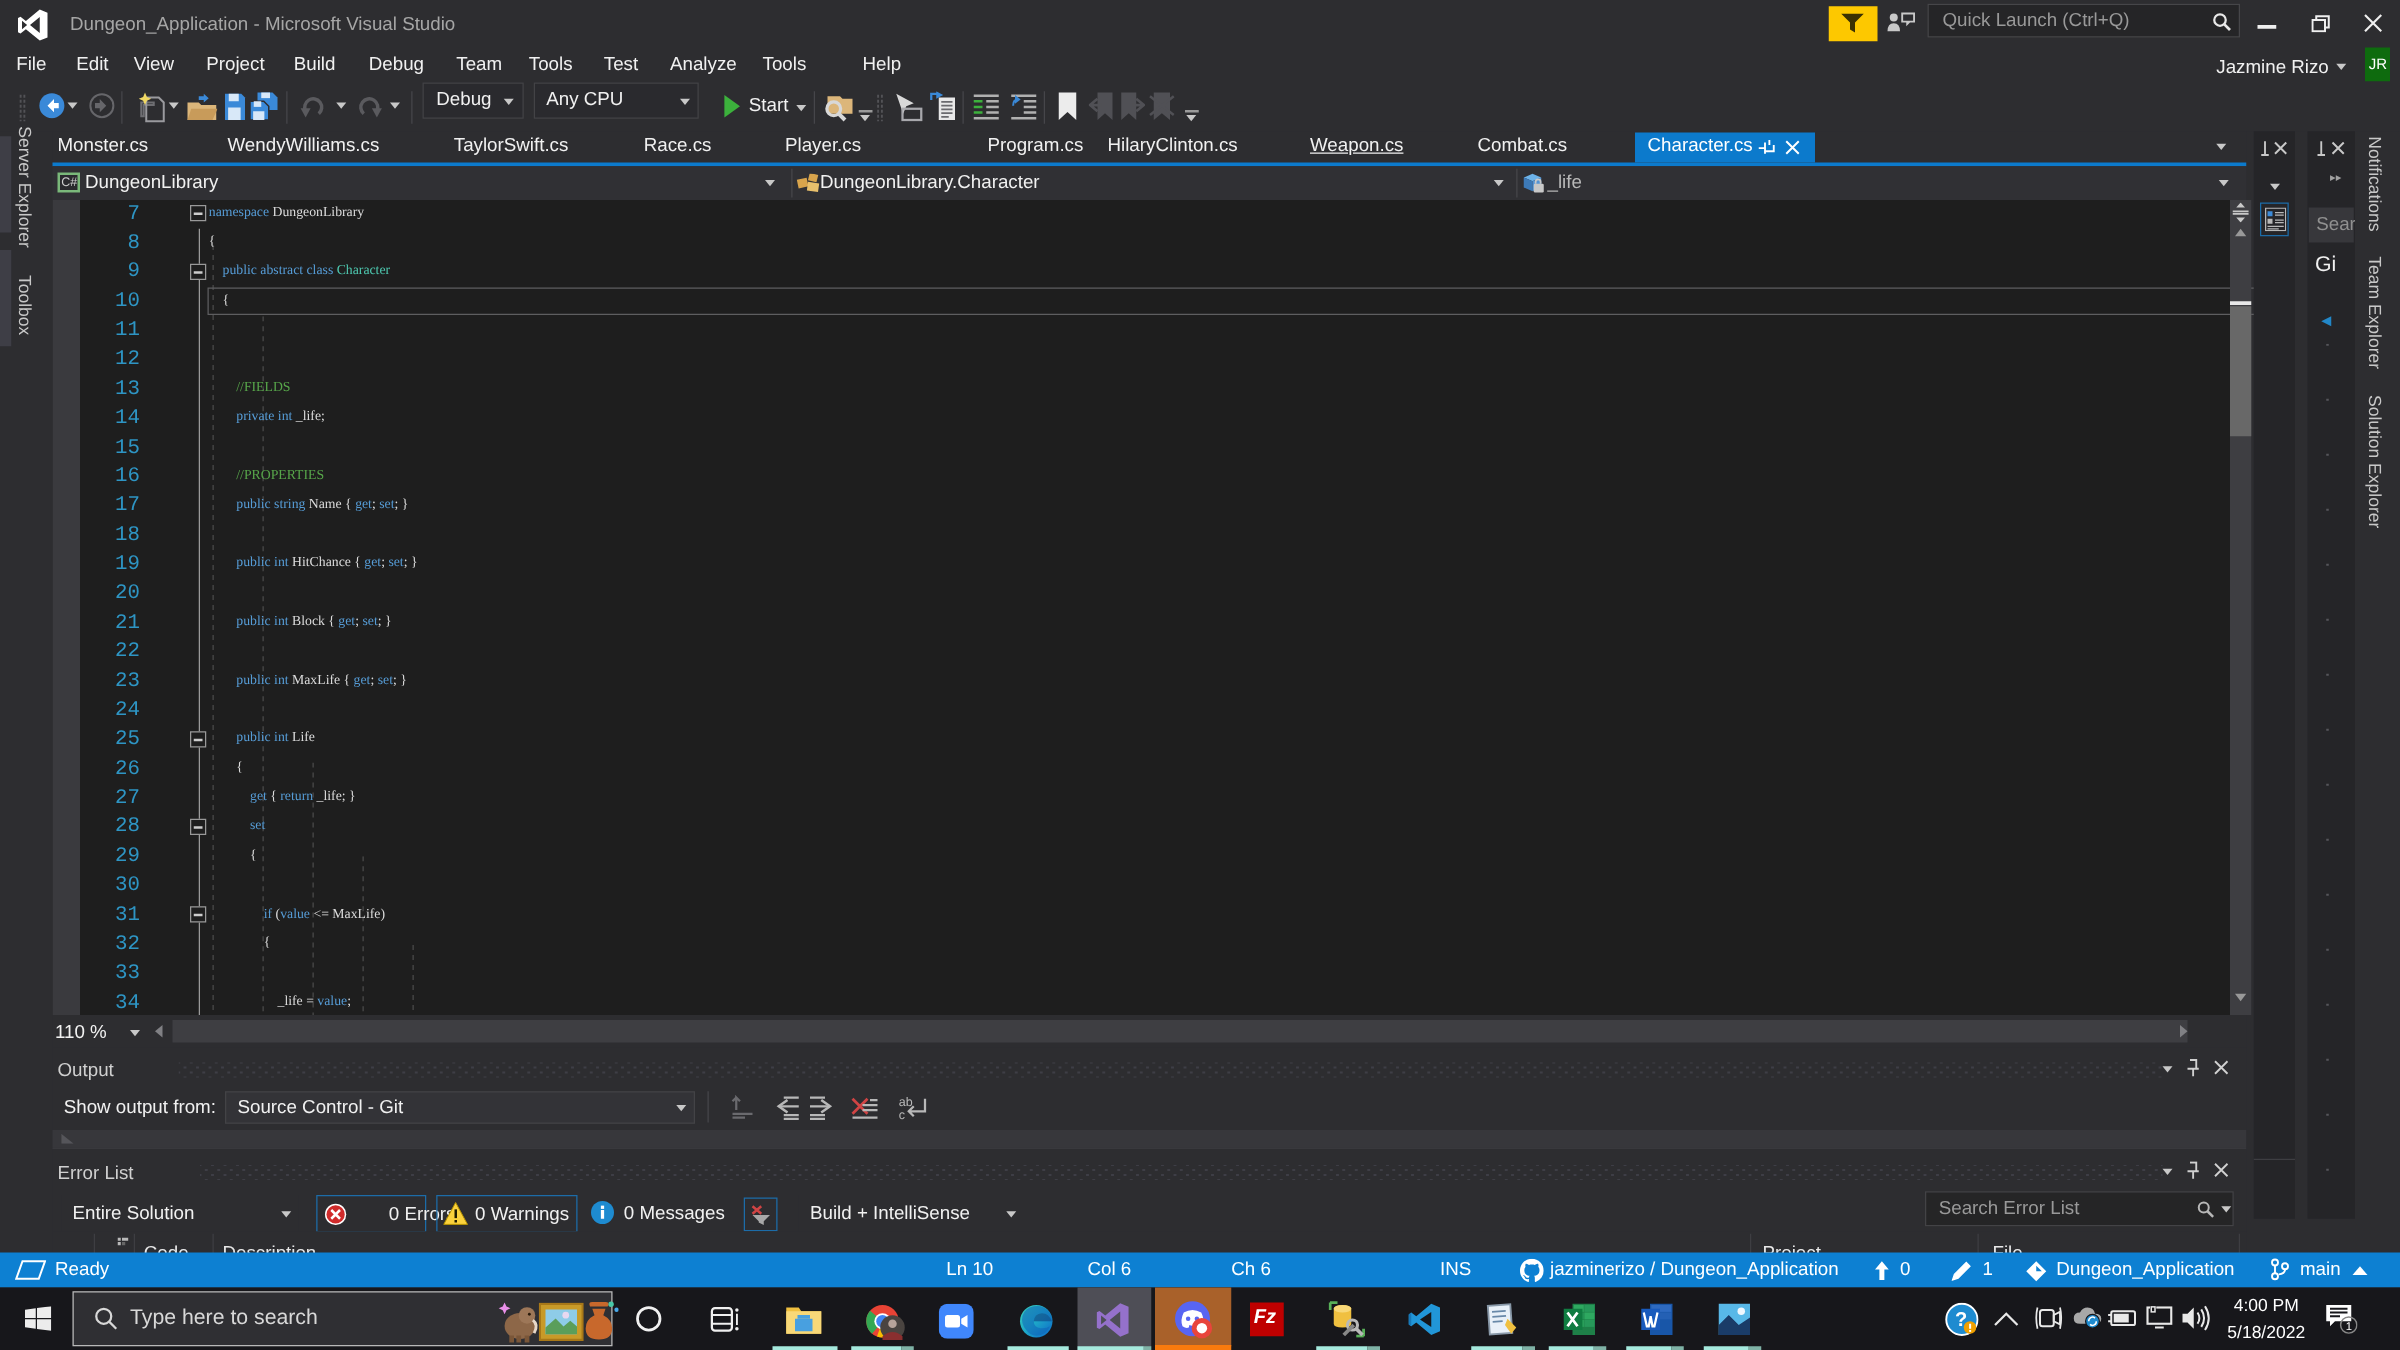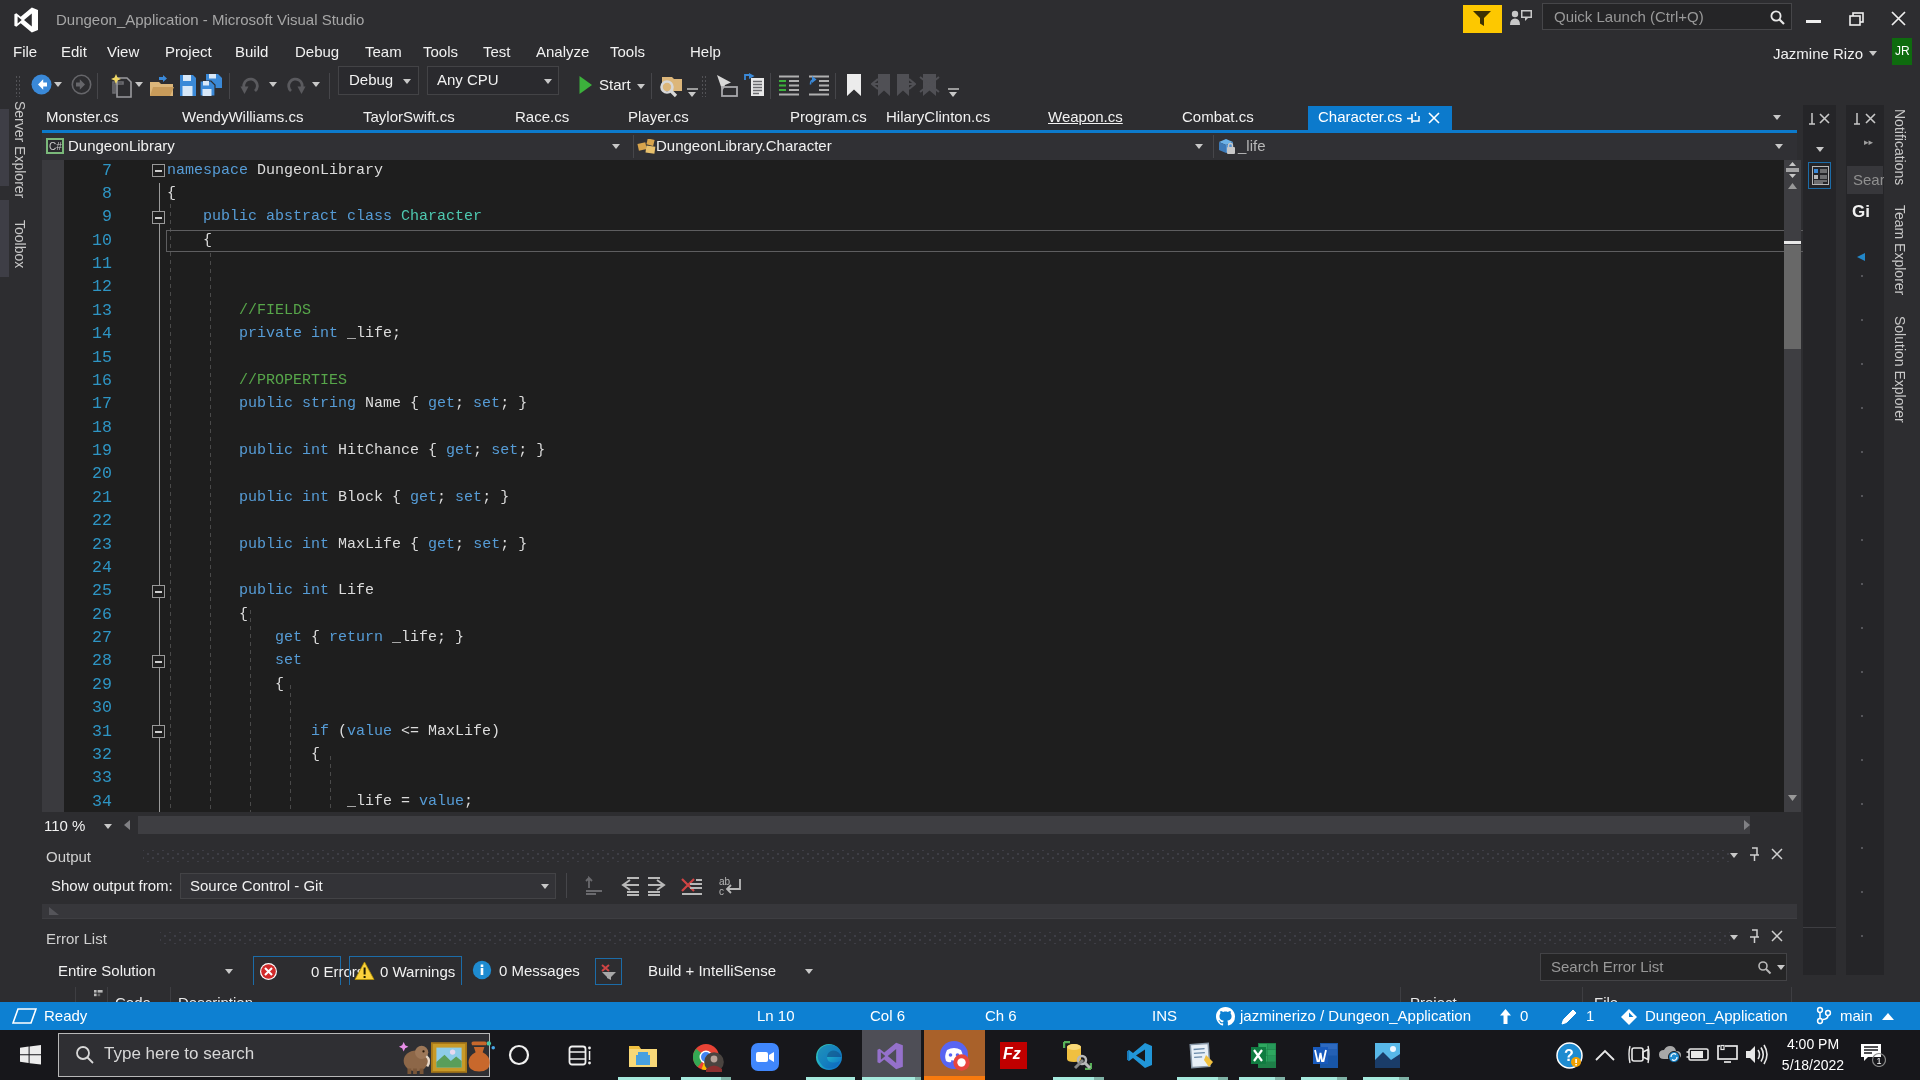--- a/index.html
+++ b/index.html
@@ -280,21 +280,21 @@
   <div class="abs" style="left:116.5px;top:23px;width:1px;height:629px;background:#9a9a9a;"></div>
 
   <div class="abs" style="left:128px;top:36px;width:1px;height:616px;background-image:linear-gradient(#4a4a4a 50%, transparent 50%);background-size:1px 8px;"></div>
   <div class="abs" style="left:168px;top:93px;width:1px;height:559px;background-image:linear-gradient(#4a4a4a 50%, transparent 50%);background-size:1px 8px;"></div>
   <div class="abs" style="left:208px;top:450px;width:1px;height:202px;background-image:linear-gradient(#4a4a4a 50%, transparent 50%);background-size:1px 8px;"></div>
   <div class="abs" style="left:248px;top:525px;width:1px;height:127px;background-image:linear-gradient(#4a4a4a 50%, transparent 50%);background-size:1px 8px;"></div>
   <div class="abs" style="left:288px;top:596px;width:1px;height:56px;background-image:linear-gradient(#4a4a4a 50%, transparent 50%);background-size:1px 8px;"></div>
 
   <div class="abs" style="left:124px;top:70px;width:1646px;height:22px;border:1px solid #5e5e60;"></div>
 
-  <div id="code" class="abs mono" style="left:125px;top:-1.4px;font-size:15px;line-height:23.37px;color:#dcdcdc;">
+  <div id="code" class="abs mono" style="left:125px;top:-1.4px;font-size:11px;line-height:23.37px;color:#dcdcdc;font-family:Liberation Serif, serif;">
         <pre class="mono" style="margin:0;font:inherit;line-height:inherit;"><span style="color:#569cd6">namespace</span> DungeonLibrary
 {
     <span style="color:#569cd6">public</span> <span style="color:#569cd6">abstract</span> <span style="color:#569cd6">class</span> <span style="color:#4ec9b0">Character</span>
     {
 
 
         <span style="color:#57a64a">//FIELDS</span>
         <span style="color:#569cd6">private</span> <span style="color:#569cd6">int</span> _life;
 
         <span style="color:#57a64a">//PROPERTIES</span>
@@ -508,21 +508,21 @@
   <svg class="abs" style="left:6px;top:7px;" width="10" height="13" viewBox="0 0 10 13">
         <path d="M2 1 L8 1 M5 1 L5 12" stroke="#c8c8c8" stroke-width="1.5" fill="none" transform="rotate(180 5 6.5)"></path>
       </svg>
   <svg class="abs" style="left:19px;top:8px;" width="11" height="11" viewBox="0 0 11 11">
         <path d="M1 1 L10 10 M10 1 L1 10" stroke="#c8c8c8" stroke-width="1.6"></path>
       </svg>
   <div class="abs" style="left:18px;top:32px;color:#a0a0a0;font-size:9px;">▸▸</div>
   <div class="abs" style="left:1px;top:61px;width:36px;height:28px;background:#37373b;">
     <div class="abs ui" style="left:6px;top:5px;color:#909090;">Sear</div>
   </div>
-  <div class="abs" style="left:6px;top:97px;color:#f0f0f0;font-size:17px;font-weight:bold;">Gi</div>
+  <div class="abs" style="left:6px;top:97px;color:#f0f0f0;font-size:17px;font-weight:normal;">Gi</div>
   <svg class="abs" style="left:9px;top:147px;" width="12" height="10" viewBox="0 0 12 10">
         <path d="M2 5 L10 1 L10 9 Z" fill="#2287c8"></path>
       </svg>
   <div class="abs" style="left:15px;top:170px;width:2px;height:680px;background-image:linear-gradient(#55555a 2px, transparent 2px, transparent 22px);background-size:2px 44px;"></div>
 </div>
 
 <div class="abs" style="left:1884px;top:105px;width:36px;height:897px;background:#2d2d30;">
   <div class="abs" style="left:8px;top:4px;font-size:14px;color:#c8c8c8;writing-mode:vertical-rl;white-space:nowrap;">Notifications</div>
   <div class="abs" style="left:8px;top:100px;font-size:14px;color:#c8c8c8;writing-mode:vertical-rl;white-space:nowrap;">Team Explorer</div>
   <div class="abs" style="left:8px;top:211px;font-size:14px;color:#c8c8c8;writing-mode:vertical-rl;white-space:nowrap;">Solution Explorer</div>

